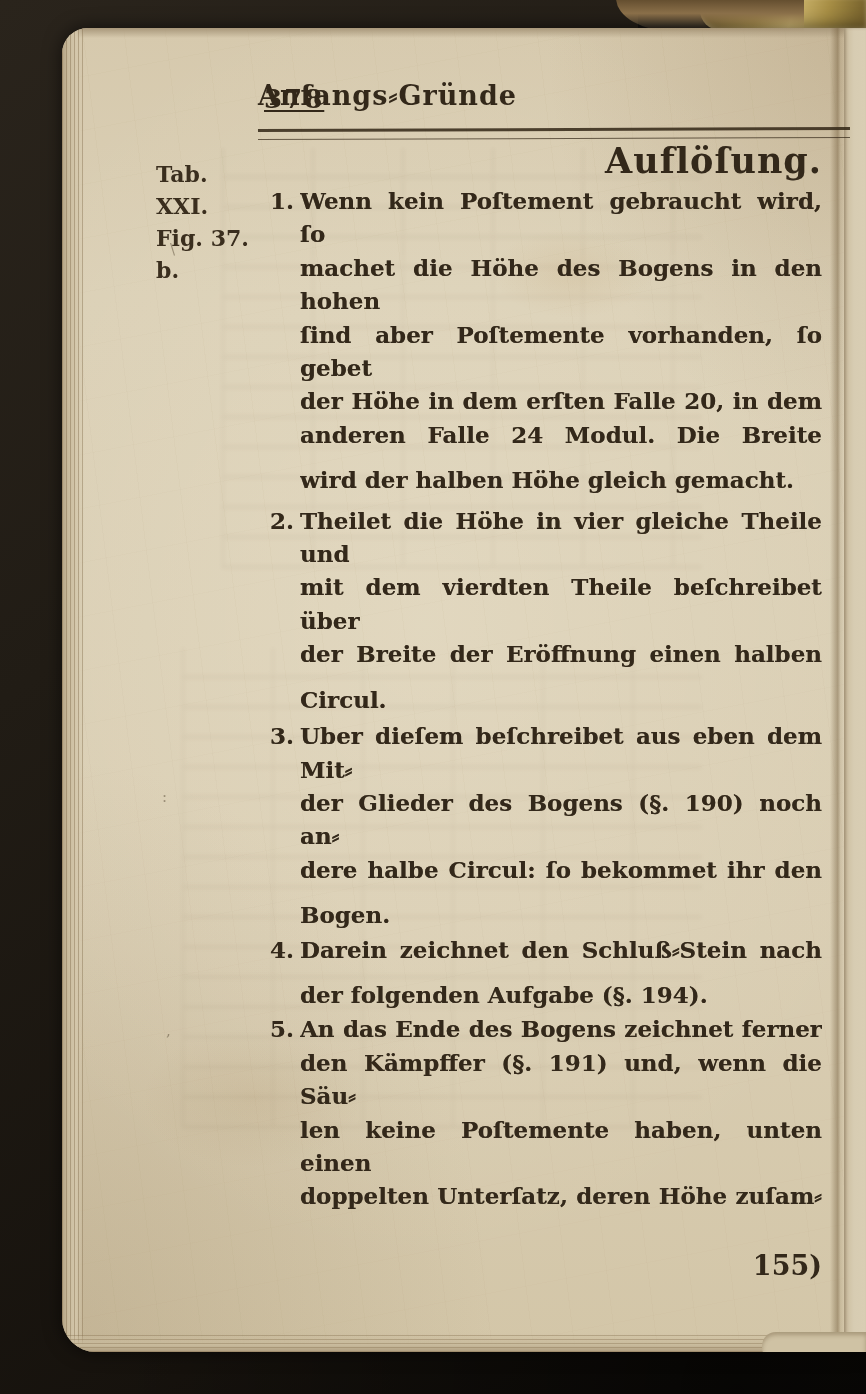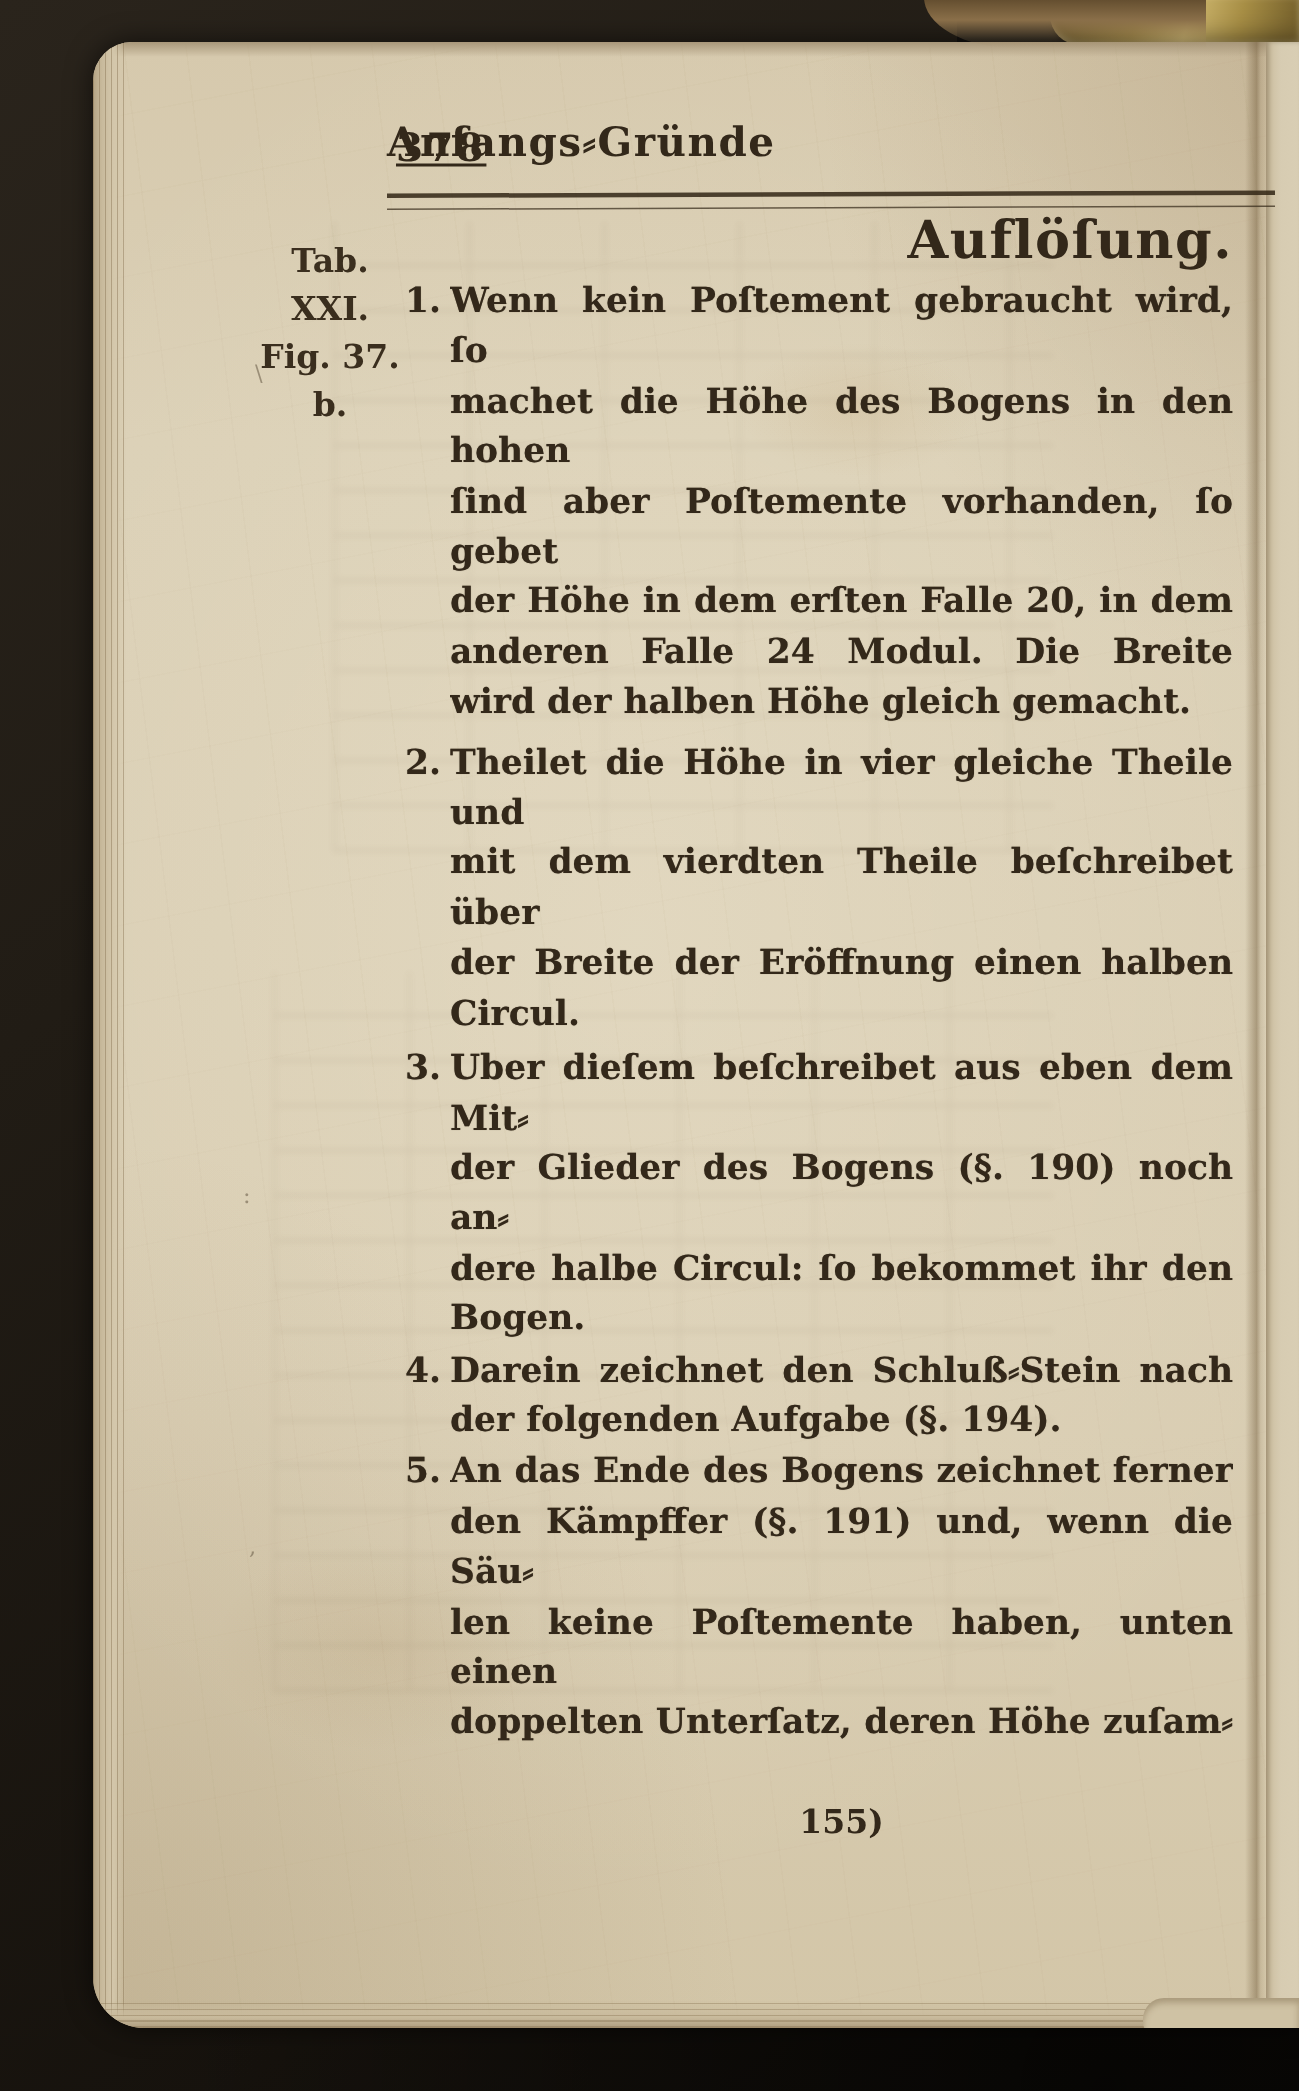--- a/index.html
+++ b/index.html
@@ -99,36 +99,36 @@
     position:absolute;left:196px;top:100px;width:592px;height:7px;
     border-top:3px solid rgba(50,38,22,.85);
     border-bottom:1px solid rgba(50,38,22,.7);
     transform:rotate(-.2deg);
   }
   .heading{
     position:absolute;left:238px;top:112px;width:522px;text-align:right;
     font-size:35px;font-weight:700;letter-spacing:1px;color:var(--ink);
   }
   .margin-note{
-    position:absolute;left:94px;top:130px;width:128px;text-align:center;
+    position:absolute;left:94px;top:130px;width:128px;text-align:left;
     font-size:22px;font-weight:600;line-height:32px;color:#3a2e1e;
   }
   .list{
     position:absolute;left:196px;top:156px;width:588px;
     font-size:23px;font-weight:700;line-height:33.4px;color:var(--ink);
     text-shadow:0 0 .5px rgba(45,34,18,.55);
   }
   .item{display:flex;align-items:flex-start;}
   .item .num{width:36px;min-width:36px;text-align:right;padding-right:6px;}
   .item .lines{width:522px;}
   .tl{width:100%;overflow:hidden;text-align:justify;text-align-last:justify;}
-  .tl.plain{text-align:center;text-align-last:left;}
+  .tl.plain{text-align:center;text-align-last:left;margin-top:12px;}
   .catchword{
-    position:absolute;left:238px;top:1174px;width:522px;text-align:center;
-    font-size:22px;font-weight:700;color:var(--ink);
+    position:absolute;left:238px;top:1222px;width:522px;text-align:right;
+    font-size:27px;font-weight:700;color:var(--ink);
   }
 </style>
 </head>
 <body>
 
 <div class="notch"></div>
 <div class="clasp"></div>
 
 <div class="page">
   <div class="top-shade"></div>

